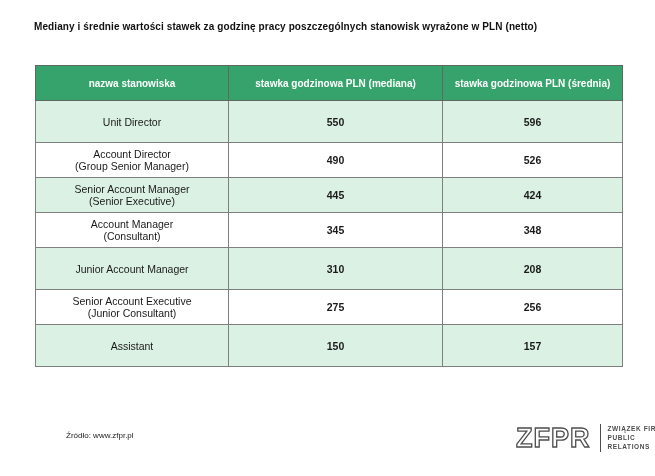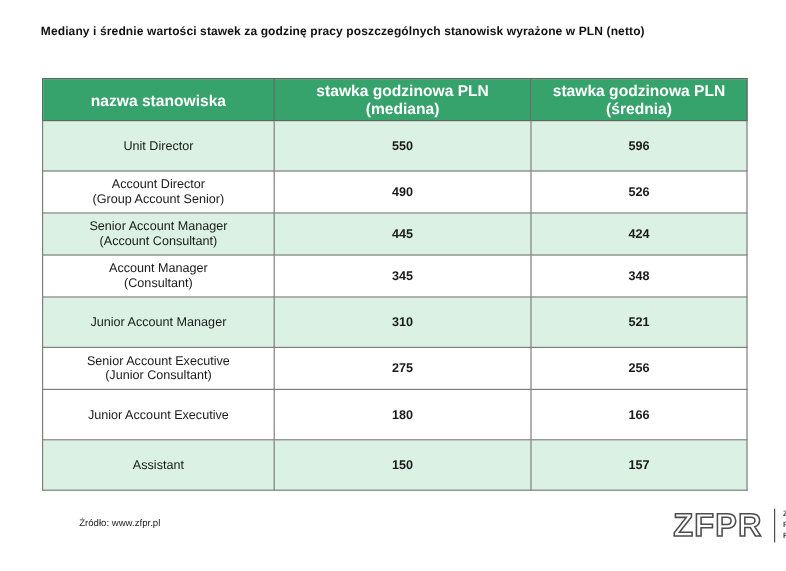--- a/index.html
+++ b/index.html
@@ -36,21 +36,21 @@
   table.rates th, table.rates td {
     border: 1px solid #7f7f7f;
     text-align: center;
     vertical-align: middle;
     padding: 0 4px;
   }
   table.rates th {
     height: 35px;
     background: #35a36b;
     color: #ffffff;
-    font-size: 13px;
+    font-size: 10px;
     font-weight: bold;
     border-color: #5d6a62;
   }
   table.rates td {
     font-size: 10.5px;
     color: #1a1a1a;
     line-height: 12px;
   }
   tr.r-single td { height: 42px; }
   tr.r-double td { height: 35px; }
@@ -75,21 +75,20 @@
     align-items: center;
     height: 38px;
   }
   .logo-word {
     font-size: 27px;
     font-weight: bold;
     letter-spacing: 1px;
     color: #ffffff;
     -webkit-text-stroke: 1.3px #4d4d4d;
     line-height: 30px;
-    margin-left: 45px;
   }
   .logo-divider {
     width: 1px;
     height: 28px;
     background: #4d4d4d;
     margin: 0 7px 0 9px;
   }
   .logo-tagline {
     display: flex;
     flex-direction: column;
@@ -129,62 +128,55 @@
       <tr class="r-single band-green">
         <td>
             <span class="name-line">Unit Director</span>
           </td>
         <td class="num">550</td>
         <td class="num">596</td>
       </tr>
       <tr class="r-double band-white">
         <td>
             <span class="name-line">Account Director</span>
-            <span class="name-line">(Group Account Senior)</span>
+            <span class="name-line">(Group Senior Manager)</span>
           </td>
         <td class="num">490</td>
         <td class="num">526</td>
       </tr>
       <tr class="r-double band-green">
         <td>
             <span class="name-line">Senior Account Manager</span>
-            <span class="name-line">(Account Consultant)</span>
+            <span class="name-line">(Senior Executive)</span>
           </td>
         <td class="num">445</td>
         <td class="num">424</td>
       </tr>
       <tr class="r-double band-white">
         <td>
             <span class="name-line">Account Manager</span>
             <span class="name-line">(Consultant)</span>
           </td>
         <td class="num">345</td>
         <td class="num">348</td>
       </tr>
       <tr class="r-single band-green">
         <td>
             <span class="name-line">Junior Account Manager</span>
           </td>
         <td class="num">310</td>
-        <td class="num">521</td>
+        <td class="num">208</td>
       </tr>
       <tr class="r-double band-white">
         <td>
             <span class="name-line">Senior Account Executive</span>
             <span class="name-line">(Junior Consultant)</span>
           </td>
         <td class="num">275</td>
         <td class="num">256</td>
-      </tr>
-      <tr class="r-single band-white">
-        <td>
-            <span class="name-line">Junior Account Executive</span>
-          </td>
-        <td class="num">180</td>
-        <td class="num">166</td>
       </tr>
       <tr class="r-single band-green">
         <td>
             <span class="name-line">Assistant</span>
           </td>
         <td class="num">150</td>
         <td class="num">157</td>
       </tr>
     </tbody>
   </table>

